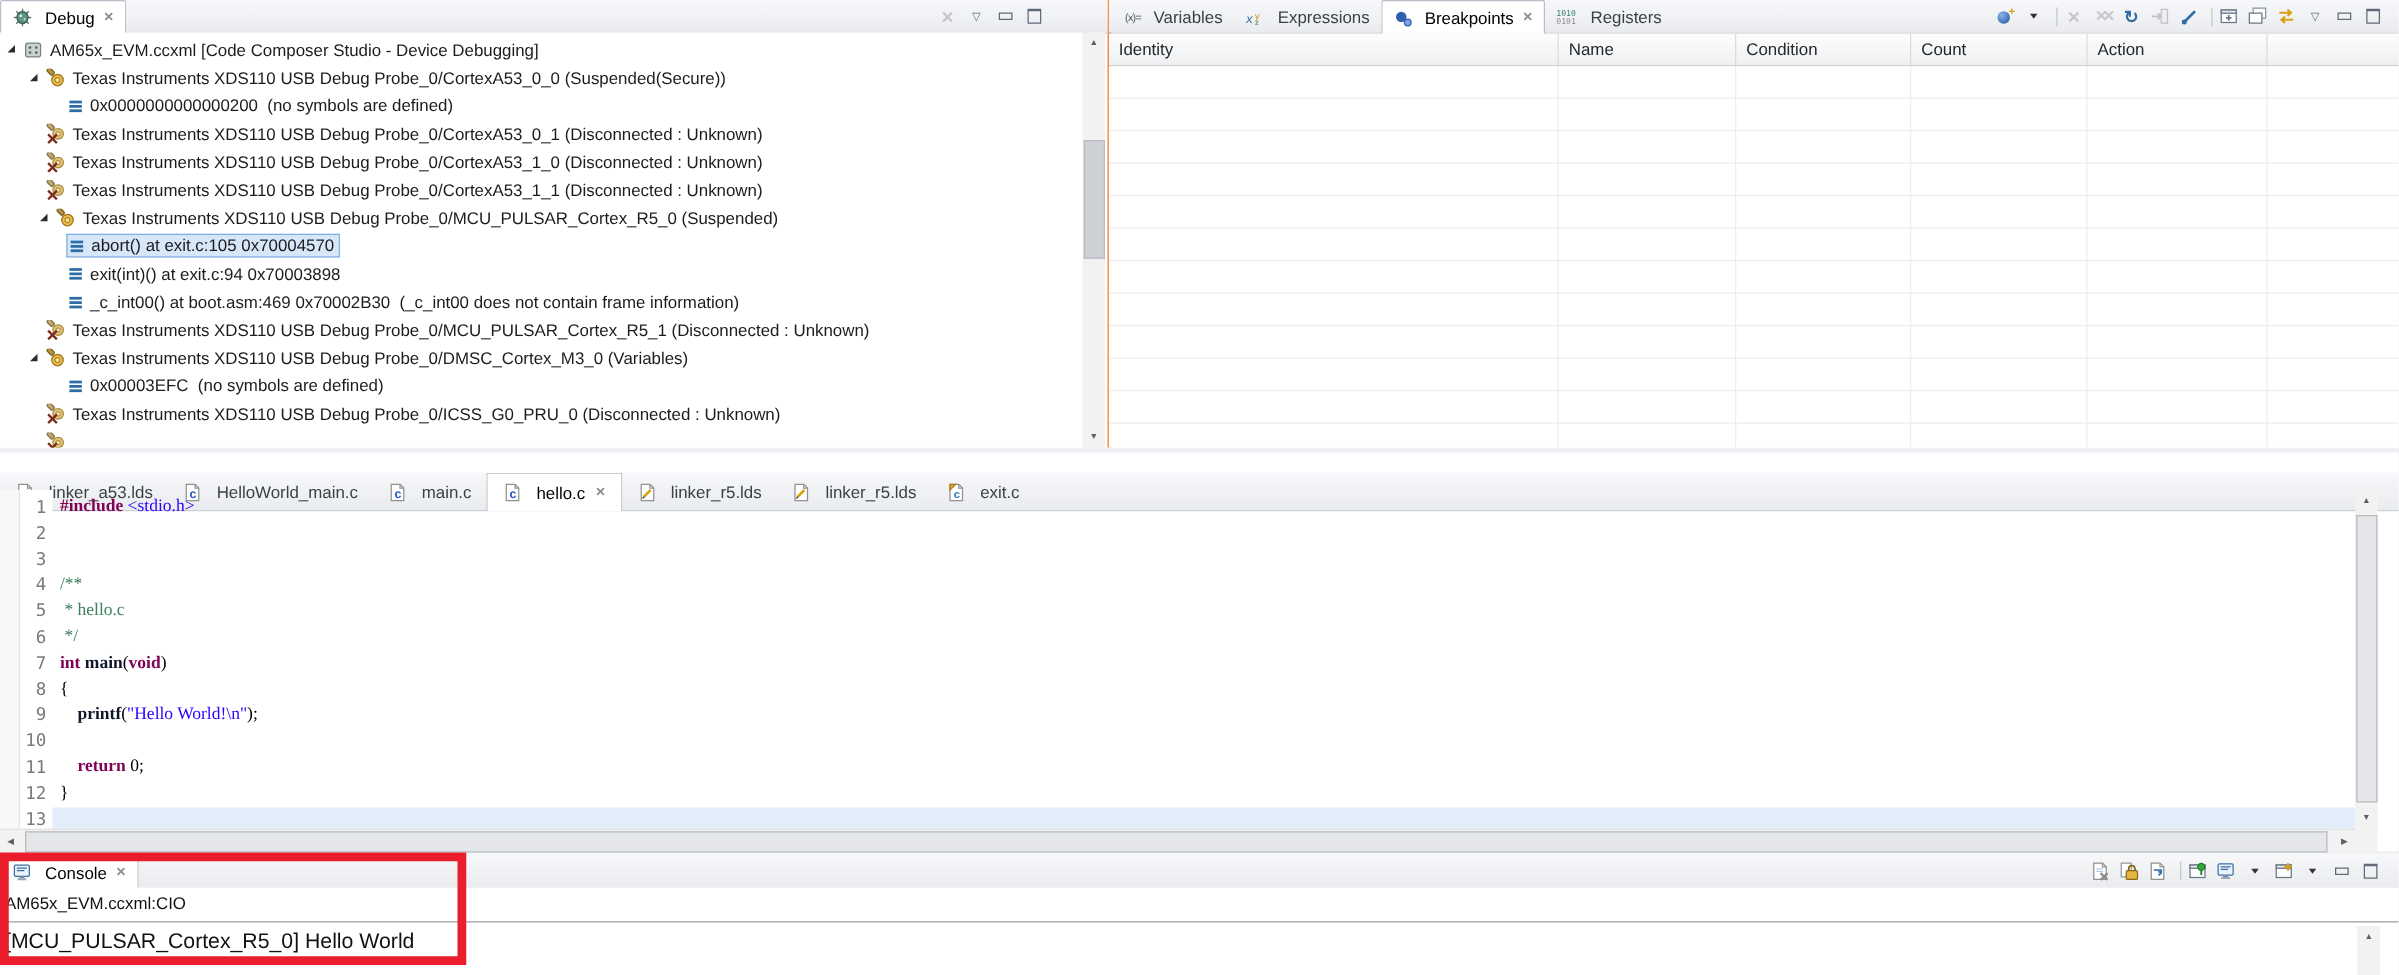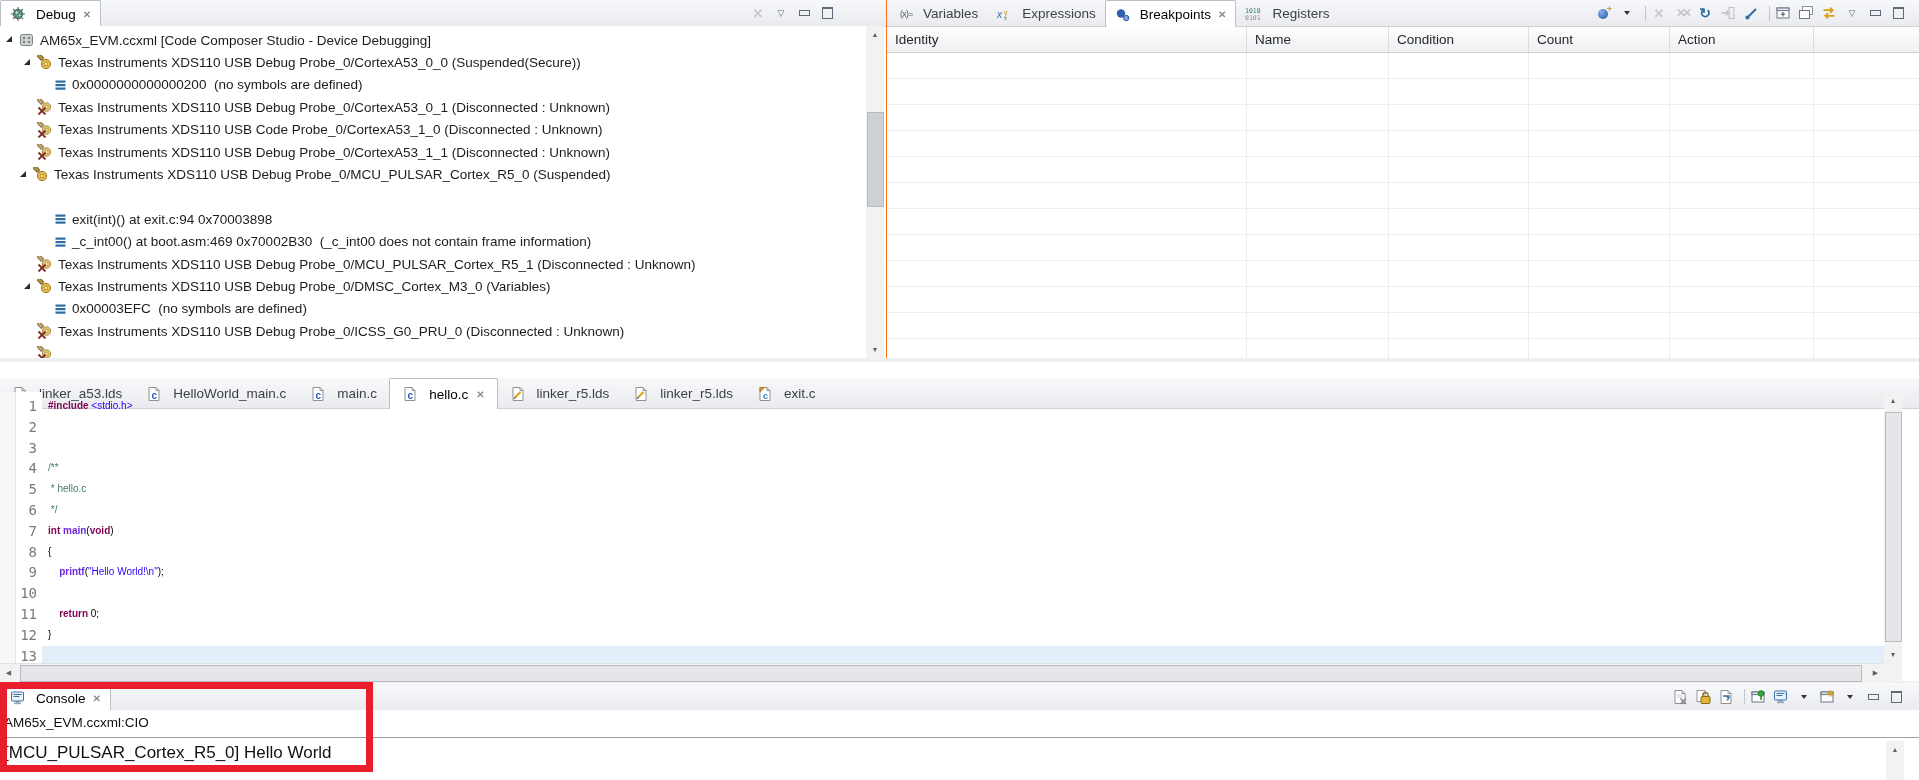--- a/index.html
+++ b/index.html
@@ -70,24 +70,24 @@
   .edtabbar{position:absolute;left:0;top:0;right:0;height:30px;
     background:linear-gradient(#f7f8fa,#e9ebee);border-bottom:1px solid #cdd1d8;display:flex;align-items:flex-end;margin-top:16px;}
   .etab{display:inline-flex;align-items:center;gap:6px;height:29px;padding:0 12px;font-size:13.5px;color:#3b3f46;white-space:nowrap;}
   .etab.active{background:#fff;border:1px solid #b9bfc9;border-bottom:none;border-radius:2px 2px 0 0;color:#000;margin-bottom:-1px;height:30px;}
   .ed-ruler{position:absolute;left:0;top:30px;width:15px;height:271px;background:#f8f8f8;border-right:1px solid #e6e6e6;}
   .ed-gutter{position:absolute;left:16px;top:30px;width:26px;height:271px;background:#fff;
     font-family:"DejaVu Sans Mono",monospace;font-size:14px;color:#7a7a7a;text-align:right;padding-top:4px;box-sizing:border-box;}
   .gut-line{height:20.8px;line-height:20.8px;padding-right:5px;}
   .cur-line{position:absolute;left:42px;top:283.6px;height:20.8px;right:35px;background:#e3eefb;}
   .ed-code{position:absolute;left:42px;top:30px;right:35px;height:271px;padding:4px 0 0 6px;box-sizing:border-box;
-    font-family:Liberation Sans, sans-serif;font-size:10px;}
+    font-family:Liberation Serif, serif;font-size:14px;}
   .code-line{height:20.8px;line-height:20.8px;white-space:pre;}
   .tok-k{color:#7f0055;font-weight:bold;}
-  .tok-f{color:#6d28d9;font-weight:bold;}
+  .tok-f{color:#0f172a;font-weight:bold;}
   .tok-s{color:#2a00ff;}
   .tok-c{color:#3f7f5f;}
   .tok-p{color:#000;}
 
   
   .console-area{position:absolute;left:0;top:683px;width:1919px;height:97px;background:#fff;}
   .con-body{position:absolute;left:0;top:27px;right:0;bottom:0;background:#fff;}
   .con-title{position:absolute;left:4px;top:5px;font-size:13.5px;color:#111;}
   .con-sep{position:absolute;left:0;right:0;top:27px;height:1px;background:#9aa0a8;}
   .con-out{position:absolute;left:4px;top:33px;font-family:Liberation Sans, sans-serif;font-size:17px;color:#111;white-space:pre;}
@@ -201,47 +201,60 @@
               <svg width="16" height="16" viewBox="0 0 16 16" xmlns="http://www.w3.org/2000/svg">
                 <rect x="0.5" y="0.5" width="6" height="3.4" rx="1" fill="#c2a875" stroke="#8a7340" transform="rotate(45 3.5 2.2)"></rect>
                 <circle cx="9.5" cy="8" r="4.2" fill="#e7c878" stroke="#a78a3c"></circle>
                 <circle cx="9.5" cy="8" r="1.8" fill="#f4e4b4" stroke="#b69a50"></circle>
                 <g stroke="#7c2a1e" stroke-width="1.8">
                   <line x1="1.5" y1="8.5" x2="8.5" y2="15.5"></line>
                   <line x1="8.5" y1="8.5" x2="1.5" y2="15.5"></line>
                 </g>
               </svg>
             </span>
-            <span class="tree-label">Texas Instruments XDS110 USB Code Probe_0/CortexA53_1_0 (Disconnected : Unknown)</span>
+            <span class="tree-label">Texas Instruments XDS110 USB Debug Probe_0/CortexA53_1_0 (Disconnected : Unknown)</span>
           </div>
           <div class="tree-row" style="top: 115px; padding-left: 24px;">
             <span class="tw"></span>
             <span class="tree-ic" style="display:inline-flex;align-items:center;">
               <svg width="16" height="16" viewBox="0 0 16 16" xmlns="http://www.w3.org/2000/svg">
                 <rect x="0.5" y="0.5" width="6" height="3.4" rx="1" fill="#c2a875" stroke="#8a7340" transform="rotate(45 3.5 2.2)"></rect>
                 <circle cx="9.5" cy="8" r="4.2" fill="#e7c878" stroke="#a78a3c"></circle>
                 <circle cx="9.5" cy="8" r="1.8" fill="#f4e4b4" stroke="#b69a50"></circle>
                 <g stroke="#7c2a1e" stroke-width="1.8">
                   <line x1="1.5" y1="8.5" x2="8.5" y2="15.5"></line>
                   <line x1="8.5" y1="8.5" x2="1.5" y2="15.5"></line>
                 </g>
               </svg>
             </span>
             <span class="tree-label">Texas Instruments XDS110 USB Debug Probe_0/CortexA53_1_1 (Disconnected : Unknown)</span>
           </div>
-          <div class="tree-row" style="top: 137.4px; padding-left: 20px;">
+          <div class="tree-row" style="top: 137.4px; padding-left: 32px;">
             <span class="expander"></span>
             <span class="tree-ic" style="display:inline-flex;align-items:center;">
               <svg width="16" height="16" viewBox="0 0 16 16" xmlns="http://www.w3.org/2000/svg">
                 <rect x="0.5" y="0.5" width="6" height="3.4" rx="1" fill="#b8934d" stroke="#7c5f1f" transform="rotate(45 3.5 2.2)"></rect>
                 <circle cx="9" cy="9" r="4.6" fill="#eebf4d" stroke="#9c7418"></circle>
                 <circle cx="9" cy="9" r="2" fill="#f8e2a0" stroke="#b08a2a"></circle>
               </svg>
             </span>
             <span class="tree-label">Texas Instruments XDS110 USB Debug Probe_0/MCU_PULSAR_Cortex_R5_0 (Suspended)</span>
+          </div>
+          <div class="tree-row" style="top: 159.8px; padding-left: 42px;">
+            <span class="tw"></span>
+            <span class="tree-sel">
+              <span class="tree-ic" style="display:inline-flex;align-items:center;">
+                <svg width="12" height="14" viewBox="0 0 12 14" xmlns="http://www.w3.org/2000/svg">
+                  <rect x="0.5" y="2.5" width="10" height="2.2" fill="#2e6da4"></rect>
+                  <rect x="0.5" y="6" width="10" height="2.2" fill="#2e6da4"></rect>
+                  <rect x="0.5" y="9.5" width="10" height="2.2" fill="#2e6da4"></rect>
+                </svg>
+              </span>
+              <span class="tree-label">abort() at exit.c:105 0x70004570</span>
+            </span>
           </div>
           <div class="tree-row" style="top: 182.2px; padding-left: 42px;">
             <span class="tw"></span>
             <span class="tree-ic" style="display:inline-flex;align-items:center;">
               <svg width="12" height="14" viewBox="0 0 12 14" xmlns="http://www.w3.org/2000/svg">
                 <rect x="0.5" y="2.5" width="10" height="2.2" fill="#2e6da4"></rect>
                 <rect x="0.5" y="6" width="10" height="2.2" fill="#2e6da4"></rect>
                 <rect x="0.5" y="9.5" width="10" height="2.2" fill="#2e6da4"></rect>
               </svg>
             </span>

